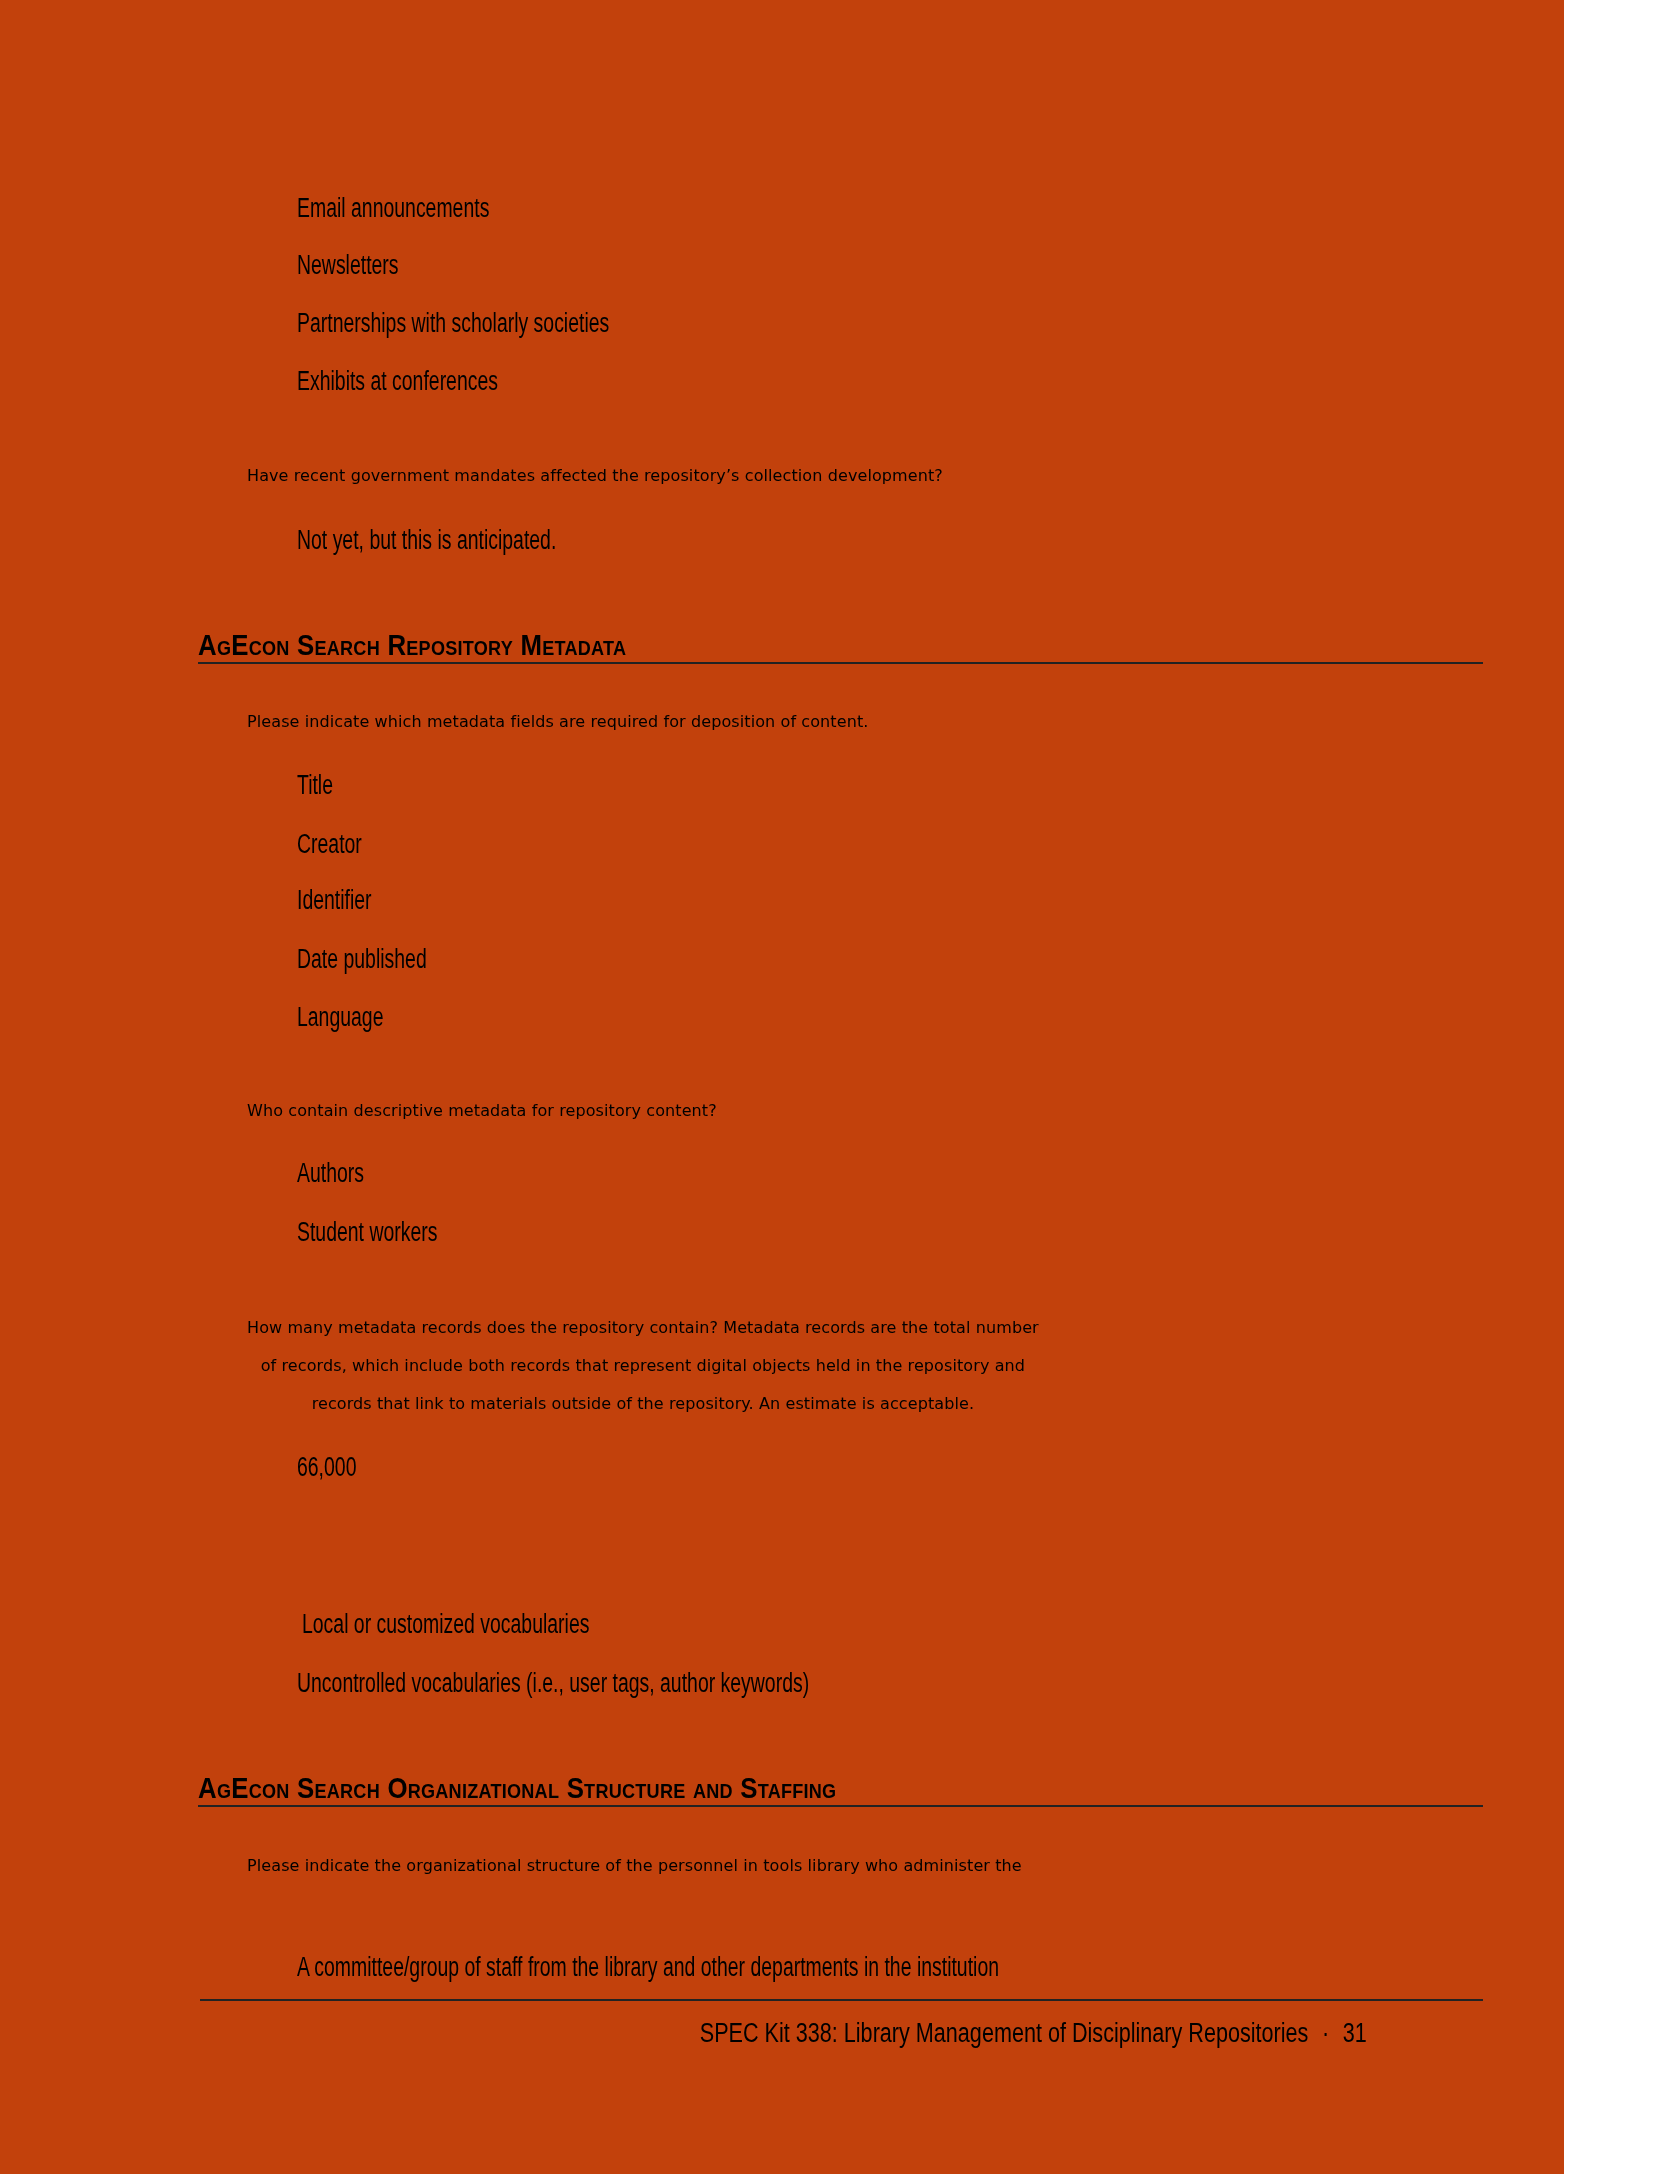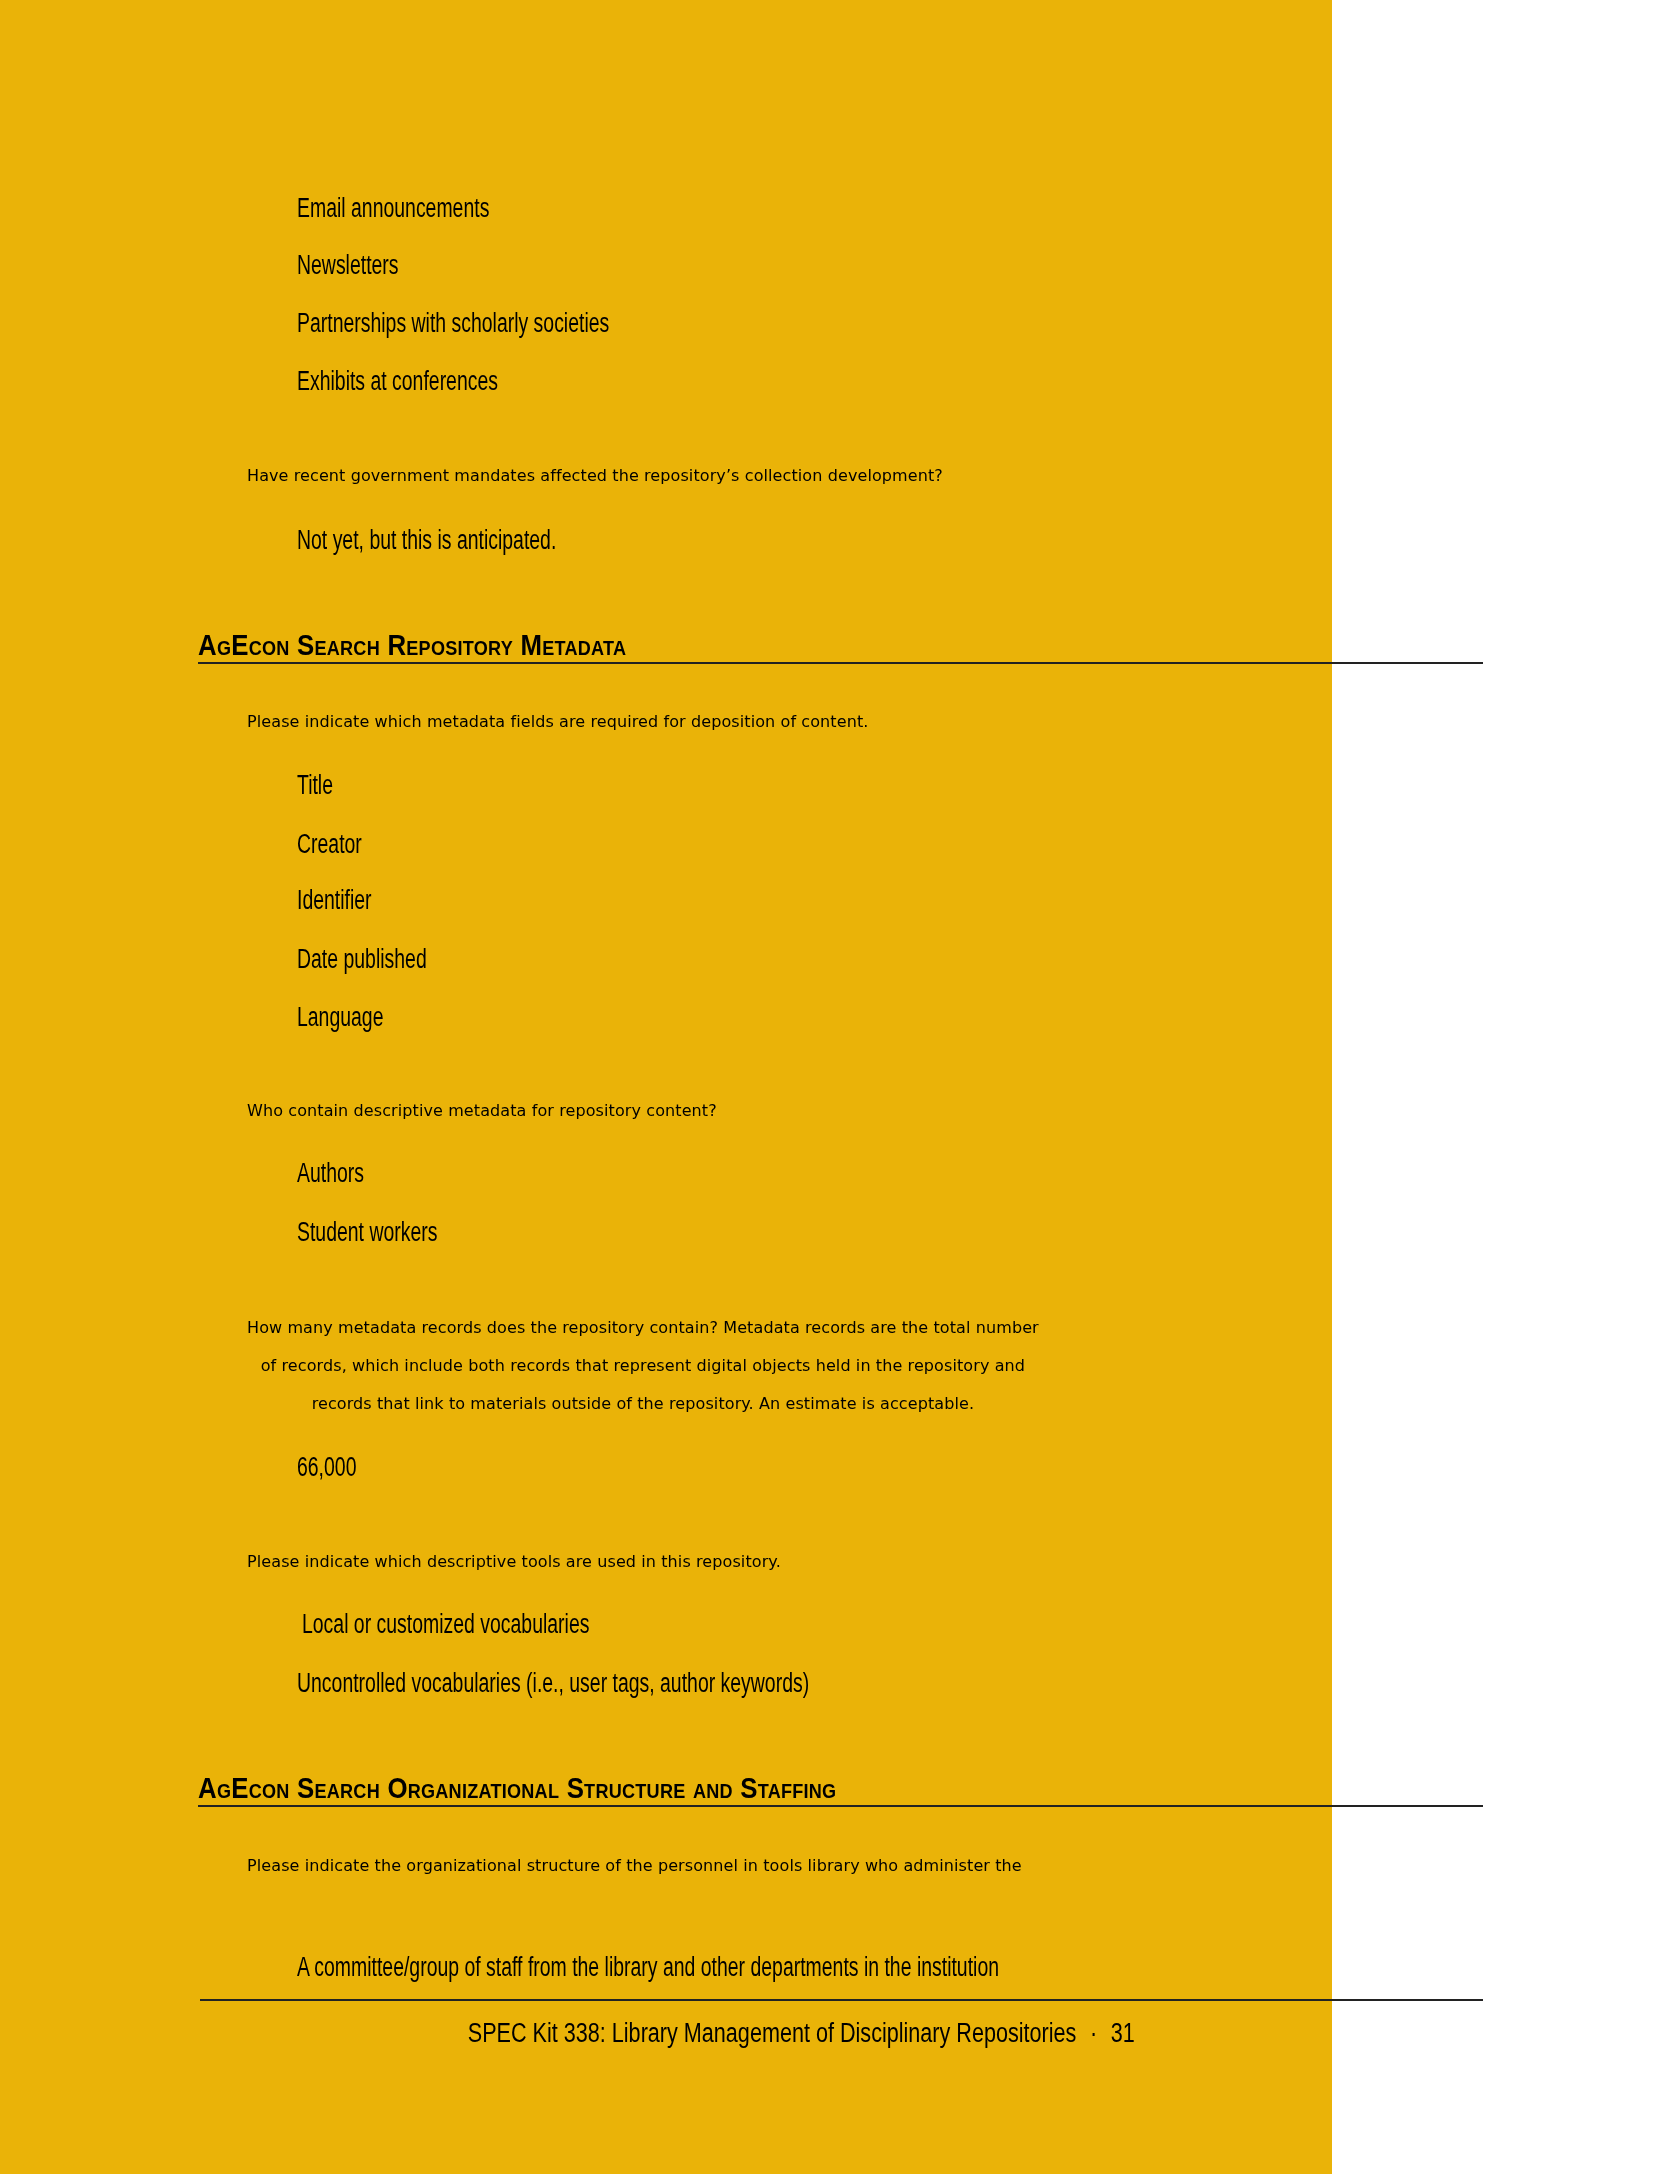--- a/index.html
+++ b/index.html
@@ -1,17 +1,17 @@
 <!DOCTYPE html>
 <html style="font-size:15px"><head>
   <meta charset="utf-8">
   <style>
     html, body { margin: 0; padding: 0; background: #ffffff; }
     body { width: 1680px; height: 2174px; position: relative; overflow: hidden; color: #000; }
-    .page { position: absolute; left: 0; top: 0; width: 1332px; height: 2174px; background: #eab308; }
+    .page { position: absolute; left: 0; top: 0; width: 1564px; height: 2174px; background: #c2410c; }
     .q { position: absolute; left: 247px; font-family: "DejaVu Sans", sans-serif; font-size: 16px; line-height: 38px; white-space: nowrap; letter-spacing: 0.1px; transform-origin: left center; }
     .q .ln { display: block; text-align: center; }
     .a { position: absolute; left: 297px; font-family: "Liberation Sans", sans-serif; font-size: 27px; line-height: 34px; white-space: nowrap; transform: scaleX(0.72); transform-origin: left center; font-weight: normal; }
     .h { position: absolute; left: 198px; font-family: "Liberation Sans", sans-serif; font-weight: bold; font-size: 30px; line-height: 34px; white-space: nowrap; font-variant: small-caps; transform: scaleX(0.86); transform-origin: left center; letter-spacing: 0.3px; }
     .rule { position: absolute; left: 198px; width: 1285px; height: 1.9px; background: #222; }
     .footer-text { position: absolute; right: 197px; font-family: "Liberation Sans", sans-serif; font-size: 27px; line-height: 34px; white-space: nowrap; transform: scaleX(0.8); transform-origin: right center; }
     .footer-rule { position: absolute; left: 200px; width: 1283px; height: 1.9px; background: #222; top: 1999px; }
   </style>
 </head>
 <body>
@@ -40,21 +40,20 @@
   <div class="a" style="top:1156px;">Authors</div>
   <div class="a" style="top:1215px;">Student workers</div>
 
   <div class="q" style="top:1309px;">
     <span class="ln">How many metadata records does the repository contain? Metadata records are the total number</span>
     <span class="ln">of records, which include both records that represent digital objects held in the repository and</span>
     <span class="ln">records that link to materials outside of the repository. An estimate is acceptable.</span>
   </div>
   <div class="a" style="top:1450px;">66,000</div>
 
-  <div class="q" style="top:1543px;">Please indicate which descriptive tools are used in this repository.</div>
   <div class="a" style="top:1607px; left:302px;">Local or customized vocabularies</div>
   <div class="a" style="top:1666px;">Uncontrolled vocabularies (i.e., user tags, author keywords)</div>
 
   <div class="h" style="top:1771px;">AgEcon Search Organizational Structure and Staffing</div>
   <div class="rule" style="top:1805px;"></div>
 
   <div class="q" style="top:1847px;">
     <span class="ln">Please indicate the organizational structure of the personnel in tools library who administer the</span>
   </div>
   <div class="a" style="top:1950px;">A committee/group of staff from the library and other departments in the institution</div>

